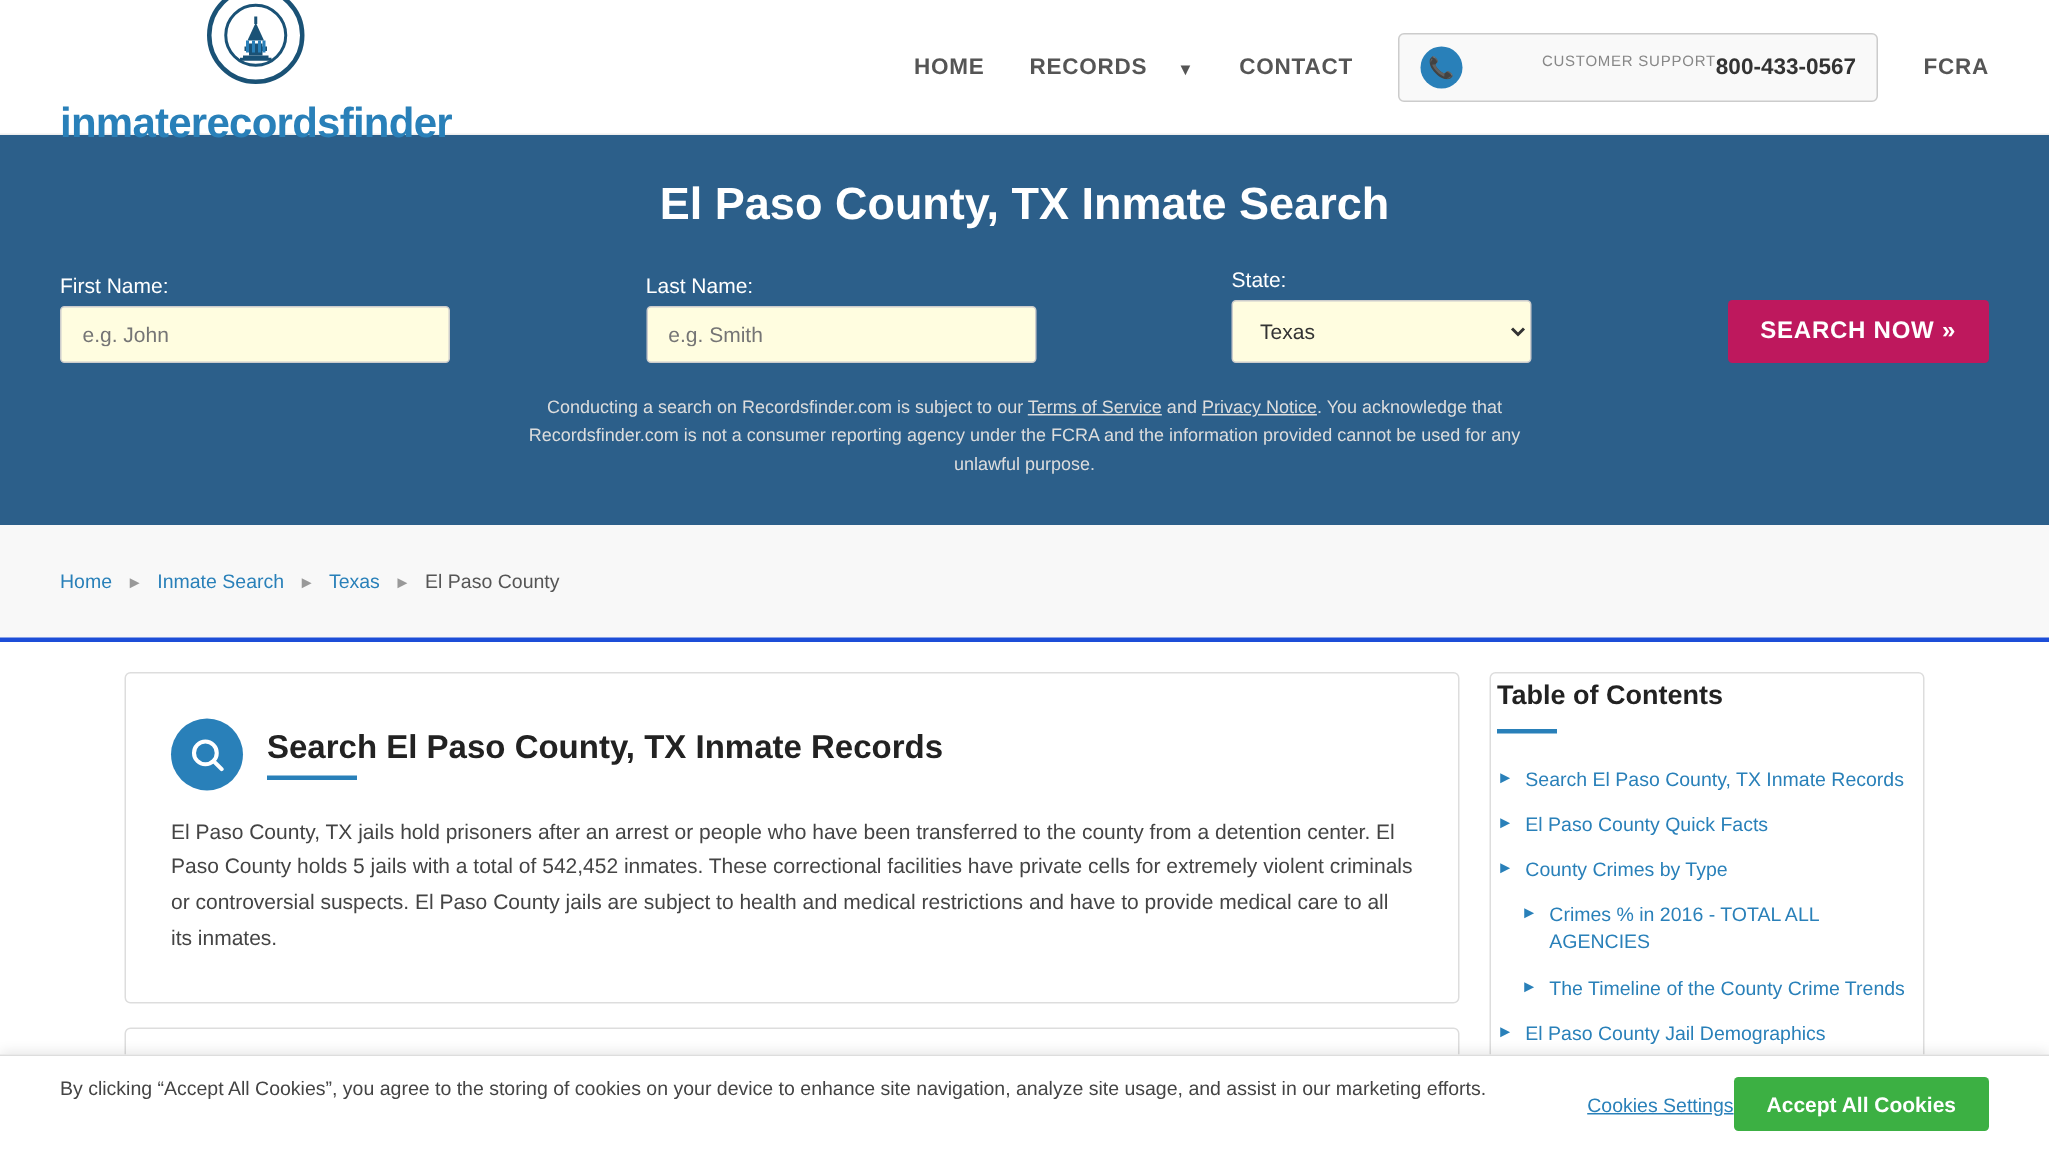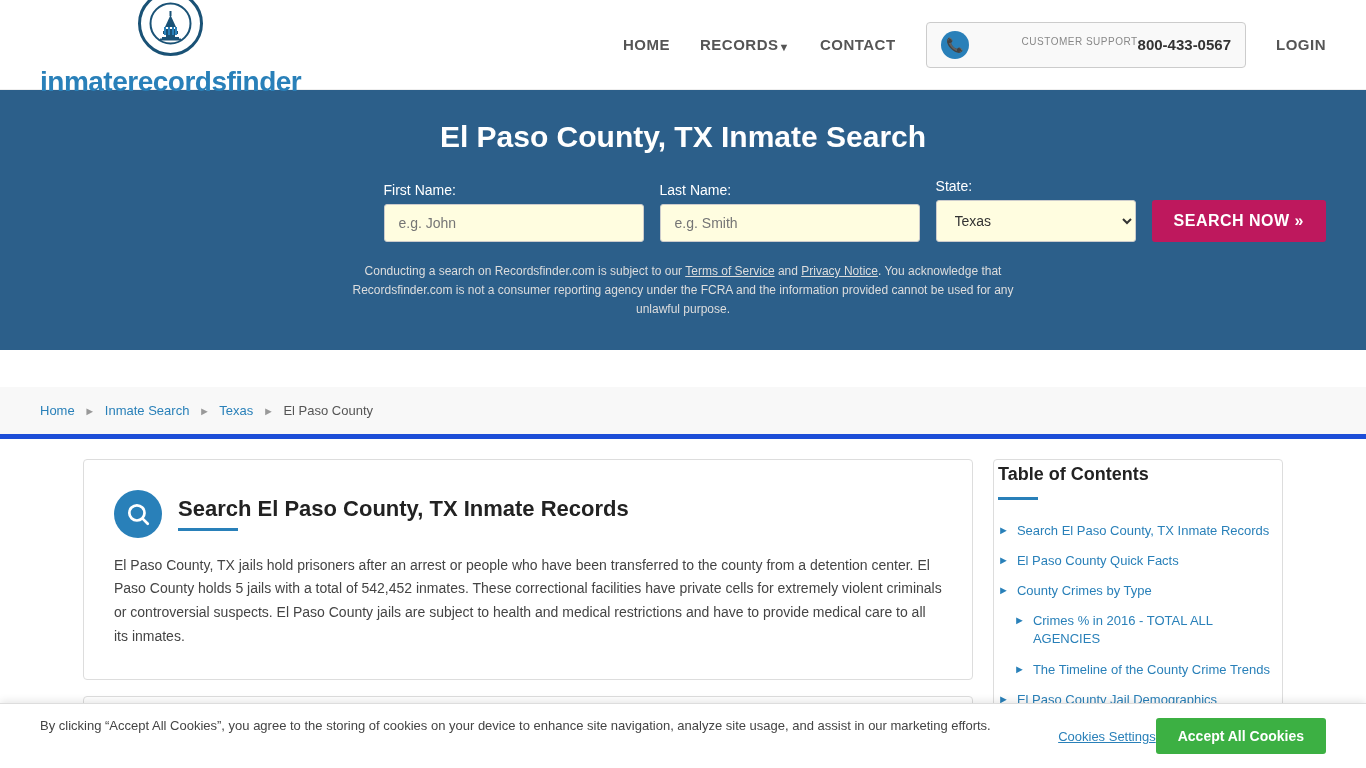--- a/index.html
+++ b/index.html
@@ -54,21 +54,21 @@
     .nav-link {
       font-size: 15px;
       font-weight: bold;
       color: #555;
       text-decoration: none;
       letter-spacing: 0.5px;
     }
     .nav-records {
       display: flex;
       align-items: flex-end;
-      gap: 0;
+      gap: 20px;
     }
     .nav-records .chevron {
       font-size: 11px;
       color: #555;
     }
     .customer-support-box {
       display: flex;
       align-items: center;
       gap: 8px;
       border: 1px solid #ccc;
@@ -118,21 +118,21 @@
     }
     .hero-title {
       font-size: 30px;
       font-weight: bold;
       color: #fff;
       margin-bottom: 24px;
     }
     .search-form {
       display: flex;
       align-items: flex-end;
-      justify-content: flex-end;
+      justify-content: space-between;
       gap: 16px;
       margin-bottom: 20px;
       flex-wrap: wrap;
     }
     .form-group {
       display: flex;
       flex-direction: column;
       align-items: flex-start;
     }
     .form-label {
@@ -179,25 +179,24 @@
       max-width: 700px;
       margin: 0 auto;
     }
     .hero-disclaimer a {
       color: #ddd;
       text-decoration: underline;
     }
 
     
     .breadcrumb {
-      padding: 16px 40px;
+      padding: 30px 40px;
       background: #f8f8f8;
-      border-bottom: 5px solid #1d4ed8;
+      border-bottom: 3px solid #1d4ed8;
       font-size: 13px;
-      margin-top: 37px;
     }
     .breadcrumb a {
       color: #2980b9;
       text-decoration: none;
     }
     .breadcrumb .sep {
       margin: 0 6px;
       color: #999;
       font-size: 11px;
     }
@@ -390,21 +389,21 @@
       <span class="chevron">▼</span>
     </a>
     <a href="#" class="nav-link">CONTACT</a>
     <div class="customer-support-box">
       <div class="phone-icon-wrap">📞</div>
       <div class="support-text">
         <span class="support-label">CUSTOMER SUPPORT</span>
         <span class="support-number">800-433-0567</span>
       </div>
     </div>
-    <a href="#" class="login-btn">LOGIN</a>
+    <a href="#" class="login-btn">FCRA</a>
   </nav>
 </header>
 
 <section class="hero">
   <h1 class="hero-title">El Paso County, TX Inmate Search</h1>
   <div class="search-form">
     <div class="form-group">
       <label class="form-label">First Name:</label>
       <input type="text" class="form-input" placeholder="e.g. John" style="">
     </div>

